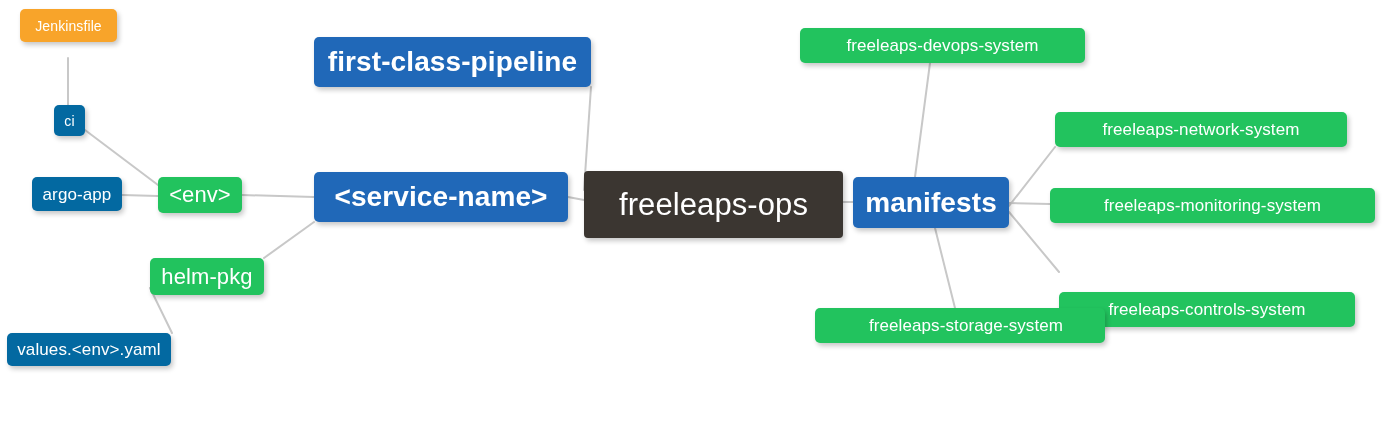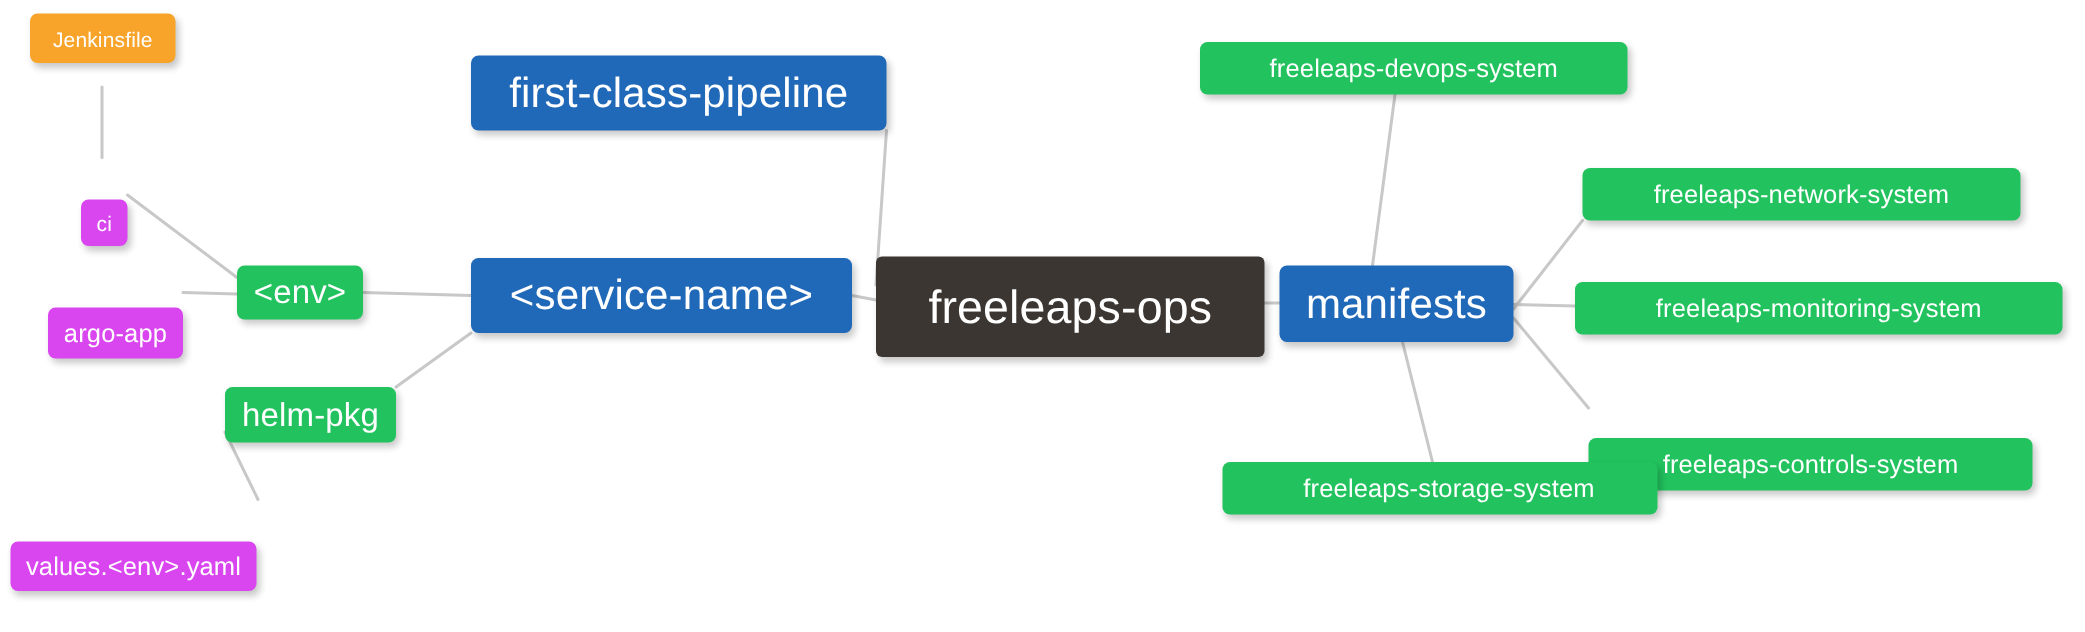--- a/index.html
+++ b/index.html
@@ -42,30 +42,30 @@
     line-height: 1;
     letter-spacing: 0.1px;
   }
   .node-root {
     background: #3b3631;
     font-size: 31px;
     border-radius: 4px;
   }
   .node-blue {
     background: #2068b8;
+    font-weight: bold;
   }
   .node-green {
     background: #22c35e;
   }
   .node-orange {
     background: #f8a42a;
   }
   .node-red {
-    background: #d946ef;
-    margin-top: 28px;
+    background: #0369a1;
   }
   .lvl-1 { font-size: 28px; }
   .lvl-2 { font-size: 22px; }
   .lvl-3 { font-size: 17px; }
   .lvl-4 { font-size: 14px; }
 </style>
 </head>
 <body>
 
 <div id="mindmap-canvas">

